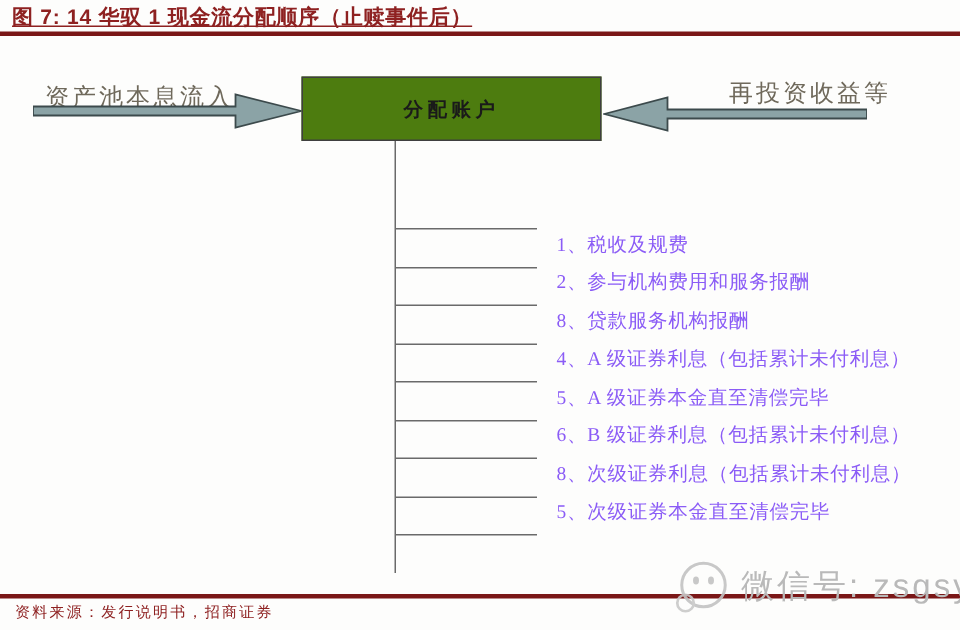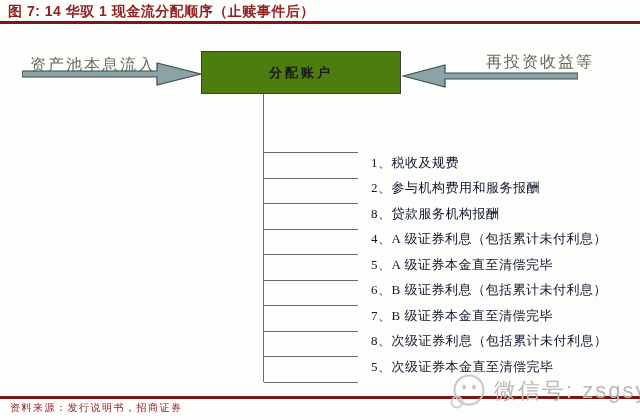--- a/index.html
+++ b/index.html
@@ -10,20 +10,21 @@
     overflow:hidden;
     font-family:"Liberation Serif", serif;
   }
   
   .title{
     position:absolute;left:8px;top:3px;
     font-family:"Liberation Sans", sans-serif;
     font-weight:bold;font-size:14px;letter-spacing:.5px;
     color:var(--title-text,#8e2121);
     white-space:nowrap;
+    text-decoration:underline;
   }
   .title-rule{
     position:absolute;left:0;top:21px;width:640px;height:2.5px;
     background:var(--accent-maroon,#7a1717);
   }
   
   .hand-label{
     position:absolute;
     font-size:16px;letter-spacing:2px;
     color:var(--hand-label,#6f695b);
@@ -65,21 +66,21 @@
     display:flex;align-items:center;
     white-space:nowrap;
   }
   .branch{
     width:94px;height:0;
     border-top:1.5px solid var(--line-gray,#6a6a6a);
     margin-right:13px;
     flex:0 0 auto;
   }
   .item-label{
-    font-size:13px;color:#0f172a;letter-spacing:.5px;margin-top:20px;
+    font-size:13px;color:#8b5cf6;letter-spacing:.5px;margin-top:20px;
   }
   
   .bottom-rule{
     position:absolute;left:0;top:396px;width:640px;height:2.5px;
     background:var(--accent-maroon,#7a1717);
   }
   .source{
     position:absolute;left:10px;top:401px;
     font-size:10px;letter-spacing:1.5px;
     color:var(--title-text,#7c2323);
@@ -143,24 +144,20 @@
       <div class="item-row">
         <div class="branch"></div>
         <span class="item-label">5、A 级证券本金直至清偿完毕</span>
       </div>
       <div class="item-row">
         <div class="branch"></div>
         <span class="item-label">6、B 级证券利息（包括累计未付利息）</span>
       </div>
       <div class="item-row">
         <div class="branch"></div>
-        <span class="item-label">7、B 级证券本金直至清偿完毕</span>
-      </div>
-      <div class="item-row">
-        <div class="branch"></div>
         <span class="item-label">8、次级证券利息（包括累计未付利息）</span>
       </div>
       <div class="item-row">
         <div class="branch"></div>
         <span class="item-label">5、次级证券本金直至清偿完毕</span>
       </div>
       <div class="item-row">
         <div class="branch"></div>
       </div>
     </div>

